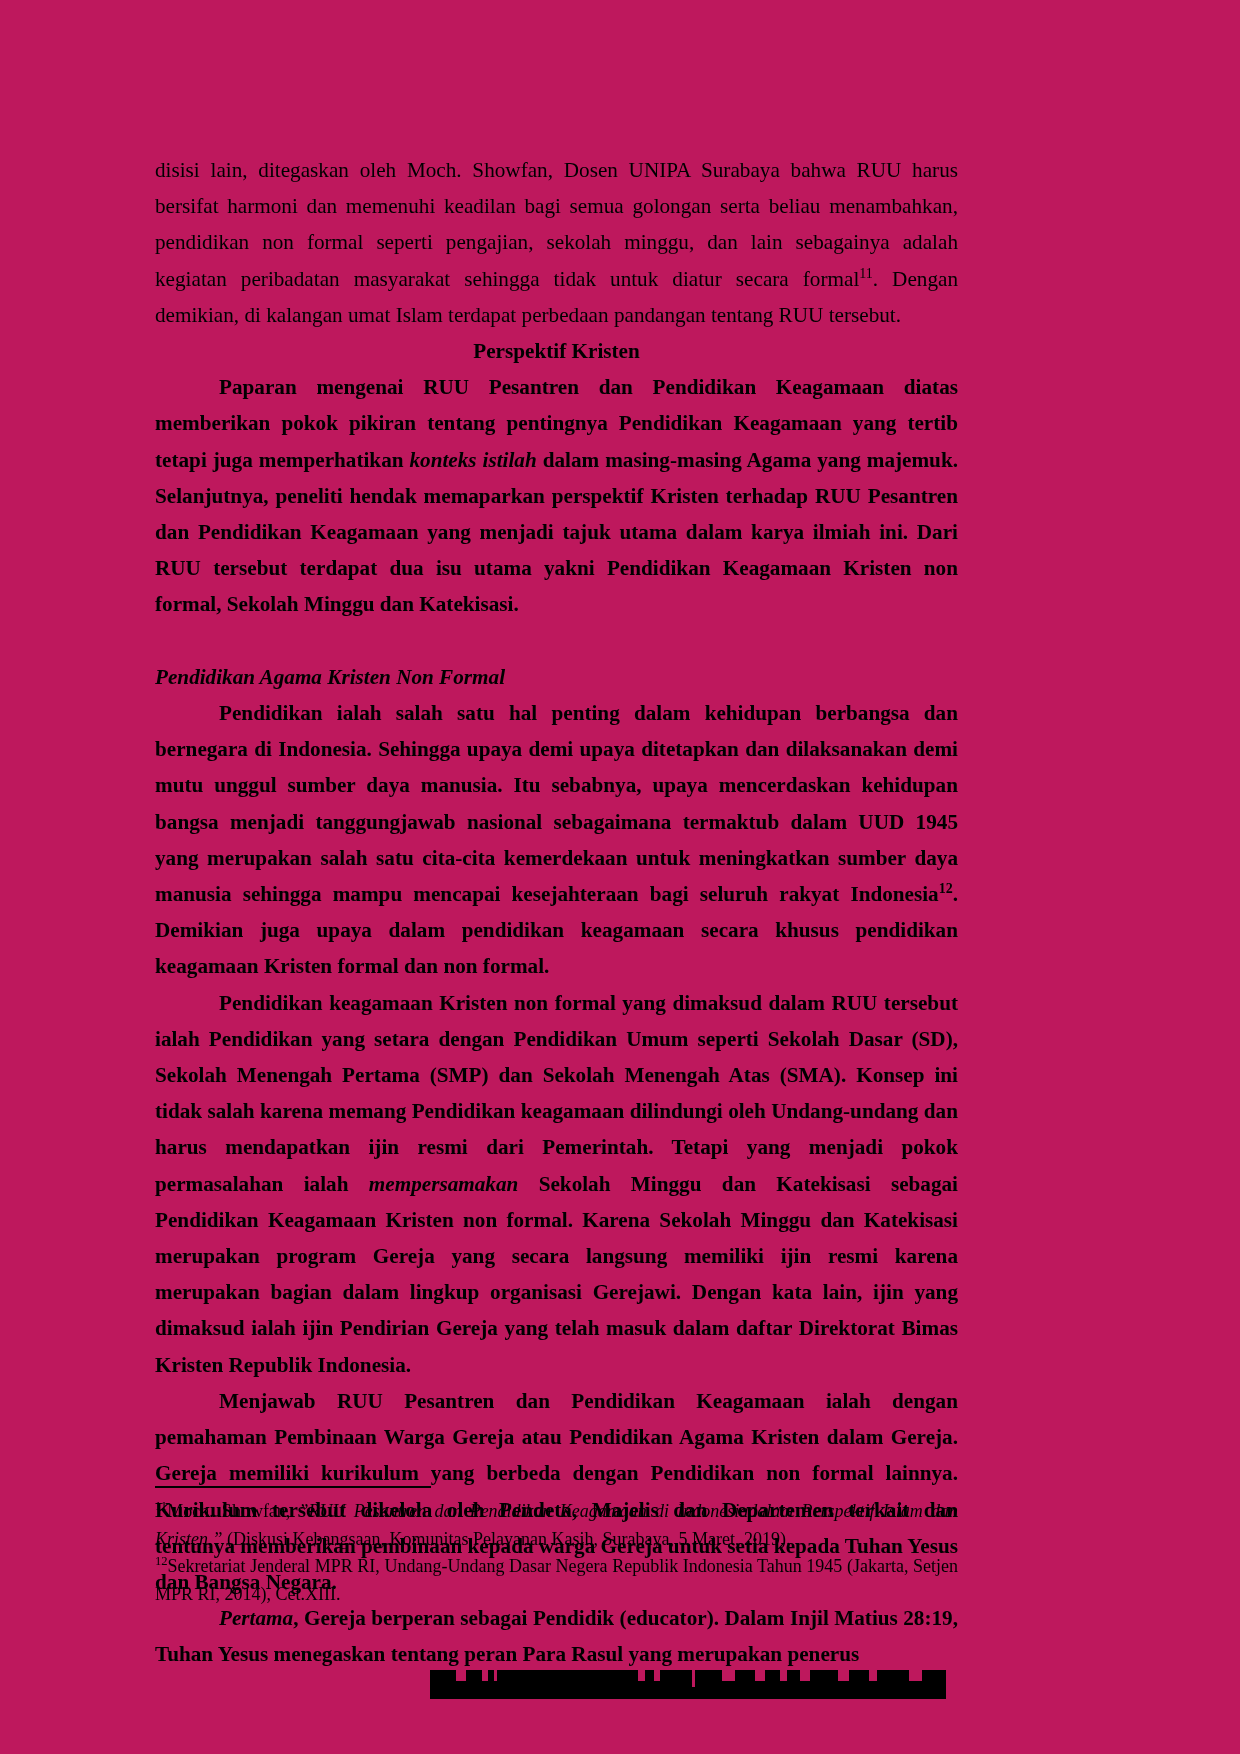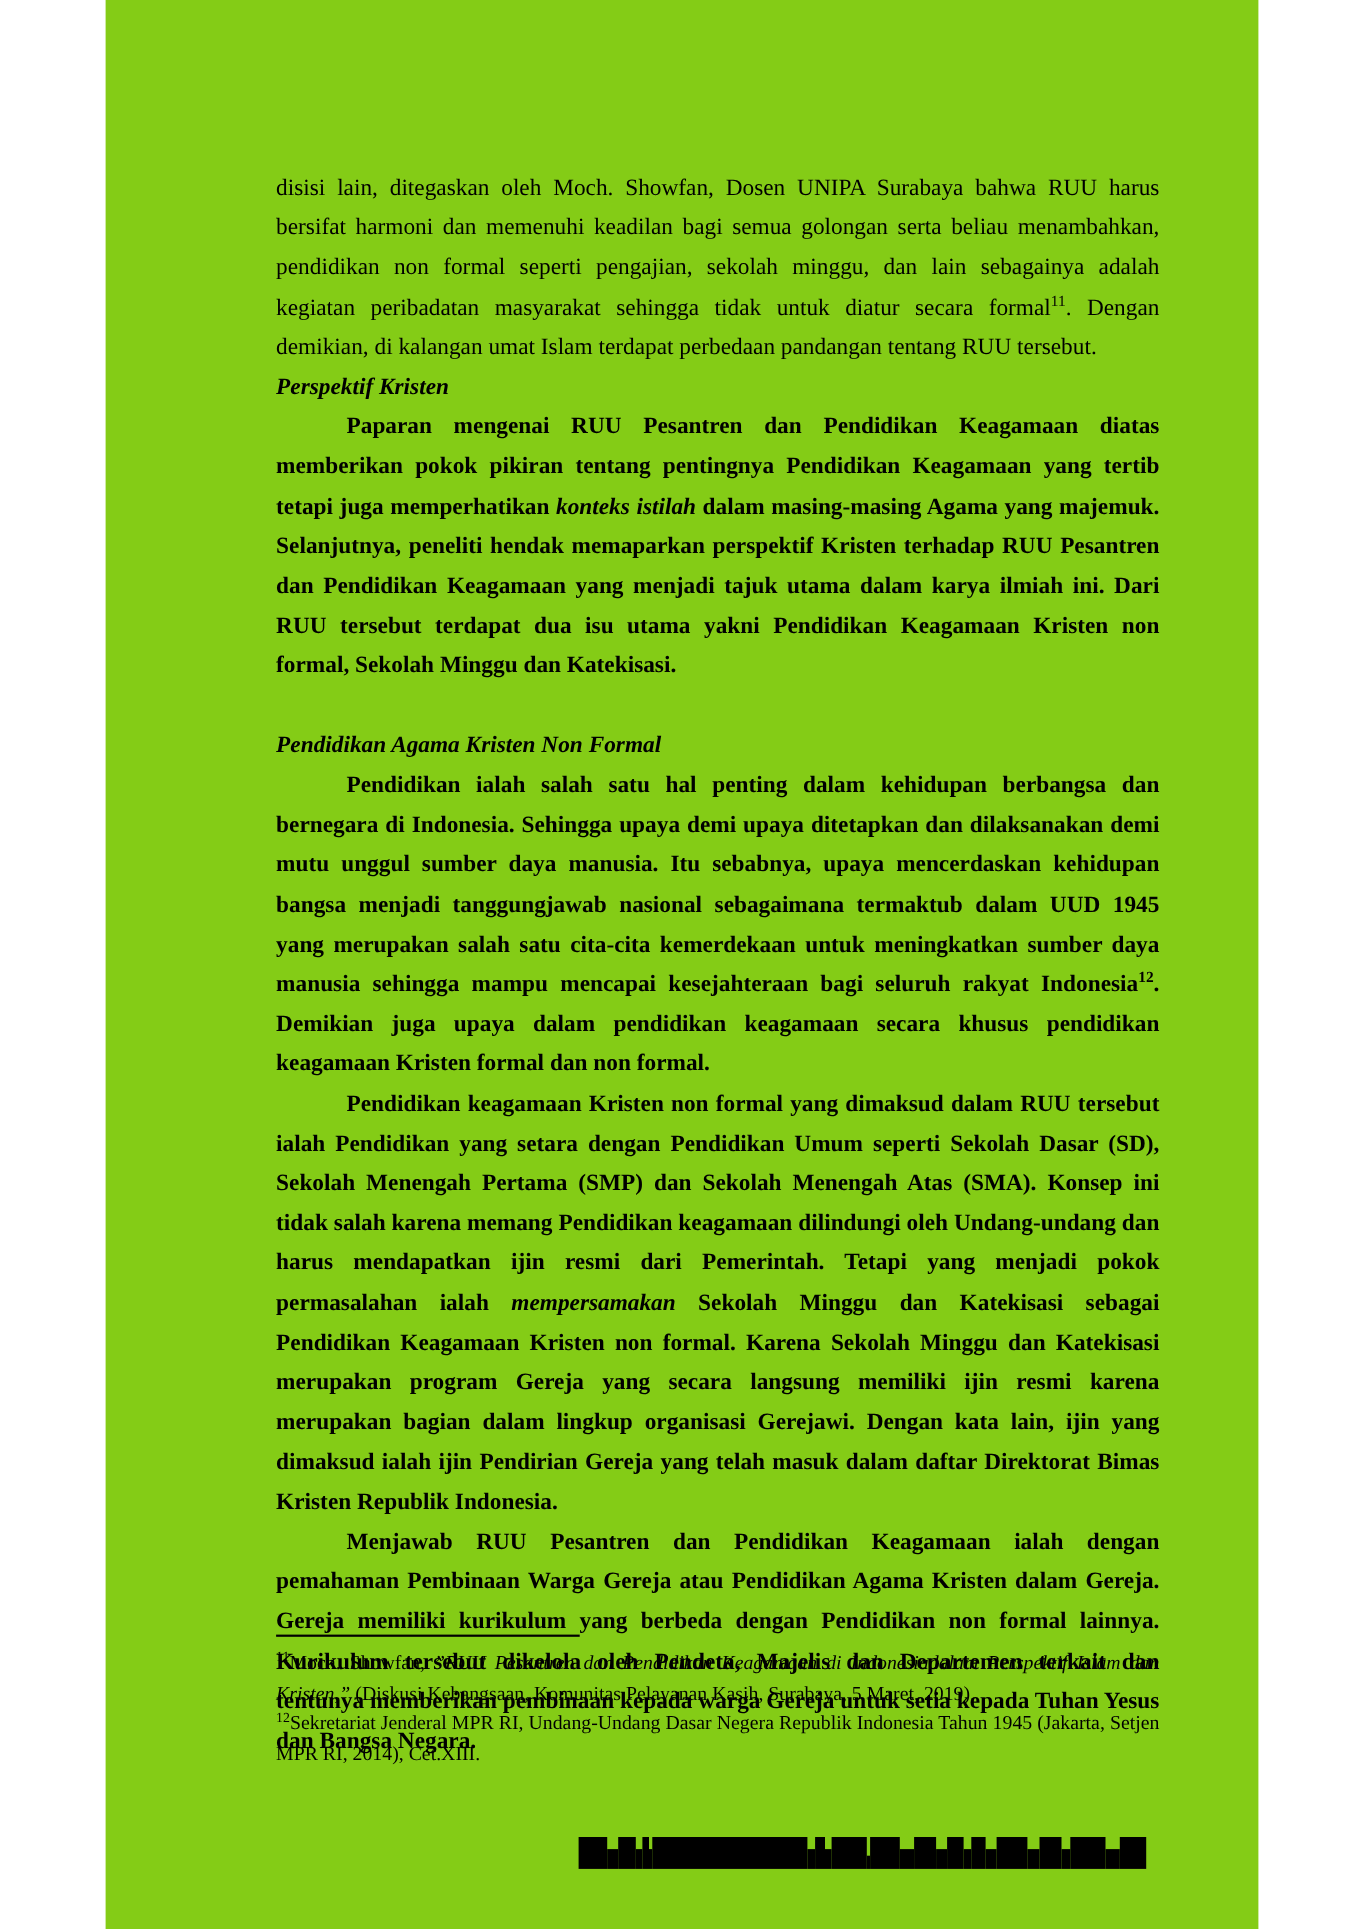--- a/index.html
+++ b/index.html
@@ -7,23 +7,23 @@
     margin: 0;
     padding: 0;
     background: #ffffff;
   }
   body {
     font-family: "Liberation Serif", "DejaVu Serif", serif;
     color: #000000;
   }
   .page {
     position: relative;
-    width: 1048px;
+    width: 1240px;
     height: 1754px;
-    background: #84cc16;
+    background: #be185d;
     margin: 0 auto;
     overflow: hidden;
     box-sizing: border-box;
   }
   .content {
     position: absolute;
     left: 155px;
     top: 152px;
     width: 803px;
   }
@@ -39,22 +39,21 @@
   }
   p.body-para {
     text-indent: 0;
   }
   p.indent-para {
     text-indent: 64px;
     font-weight: bold;
   }
   .heading {
     font-weight: bold;
-    text-align: left;
-    font-style: italic;
+    text-align: center;
   }
   .heading-italic {
     font-weight: bold;
     font-style: italic;
     text-align: left;
   }
   .spacer {
     height: 36.2px;
   }
   i, .ital {
@@ -121,20 +120,21 @@
 
     <p class="heading-italic">Pendidikan Agama Kristen Non Formal</p>
 
     <p class="indent-para"><span>Pendidikan ialah salah satu hal penting dalam kehidupan berbangsa dan bernegara di Indonesia. Sehingga upaya demi upaya ditetapkan dan dilaksanakan demi mutu unggul sumber daya manusia. Itu sebabnya, upaya mencerdaskan kehidupan bangsa menjadi tanggungjawab nasional sebagaimana termaktub dalam UUD 1945 yang merupakan salah satu cita-cita kemerdekaan untuk meningkatkan sumber daya manusia sehingga mampu mencapai kesejahteraan bagi seluruh rakyat Indonesia</span><sup>12</sup><span>. Demikian juga upaya dalam pendidikan keagamaan secara khusus pendidikan keagamaan Kristen formal dan non formal.</span></p>
 
     <p class="indent-para"><span>Pendidikan keagamaan Kristen non formal yang dimaksud dalam RUU tersebut ialah Pendidikan yang setara dengan Pendidikan Umum seperti Sekolah Dasar (SD), Sekolah Menengah Pertama (SMP) dan Sekolah Menengah Atas (SMA). Konsep ini tidak salah karena memang Pendidikan keagamaan dilindungi oleh Undang-undang dan harus mendapatkan ijin resmi dari Pemerintah. Tetapi yang menjadi pokok permasalahan ialah </span><i>mempersamakan</i><span> Sekolah Minggu dan Katekisasi sebagai Pendidikan Keagamaan Kristen non formal.  Karena Sekolah Minggu dan Katekisasi merupakan program Gereja yang secara langsung memiliki ijin resmi karena merupakan bagian dalam lingkup organisasi Gerejawi. Dengan kata lain, ijin yang dimaksud ialah ijin Pendirian Gereja yang telah masuk dalam daftar Direktorat Bimas Kristen Republik Indonesia.</span></p>
 
 
     <p class="indent-para"><span>Menjawab RUU Pesantren dan Pendidikan Keagamaan ialah dengan pemahaman Pembinaan Warga Gereja atau Pendidikan Agama Kristen dalam Gereja. Gereja memiliki kurikulum yang berbeda dengan Pendidikan non formal lainnya. Kurikulum tersebut dikelola oleh Pendeta, Majelis dan Departemen terkait dan tentunya memberikan pembinaan kepada warga Gereja untuk setia kepada Tuhan Yesus dan Bangsa Negara.</span></p>
 
+    <p class="indent-para"><i>Pertama</i><span>, Gereja berperan sebagai Pendidik (educator). Dalam Injil Matius 28:19, Tuhan Yesus menegaskan tentang peran Para Rasul yang merupakan penerus</span></p>
 
   </div>
 
   <div class="footnotes">
     <div class="fn-rule"></div>
     <p class="fn"><sup>11</sup><span>Moch. Showfan, </span><i>”RUU Pesantren dan Pendidikan Keagamaan di Indonesiadalam Perspektif Islam dan Kristen,”</i><span> (Diskusi Kebangsaan, Komunitas Pelayanan Kasih, Surabaya, 5 Maret, 2019).</span></p>
     <p class="fn"><sup>12</sup><span>Sekretariat Jenderal MPR RI, Undang-Undang Dasar Negera Republik Indonesia Tahun 1945 (Jakarta, Setjen MPR RI,  2014), Cet.XIII.</span></p>
   </div>
 
   <div class="barcode">

